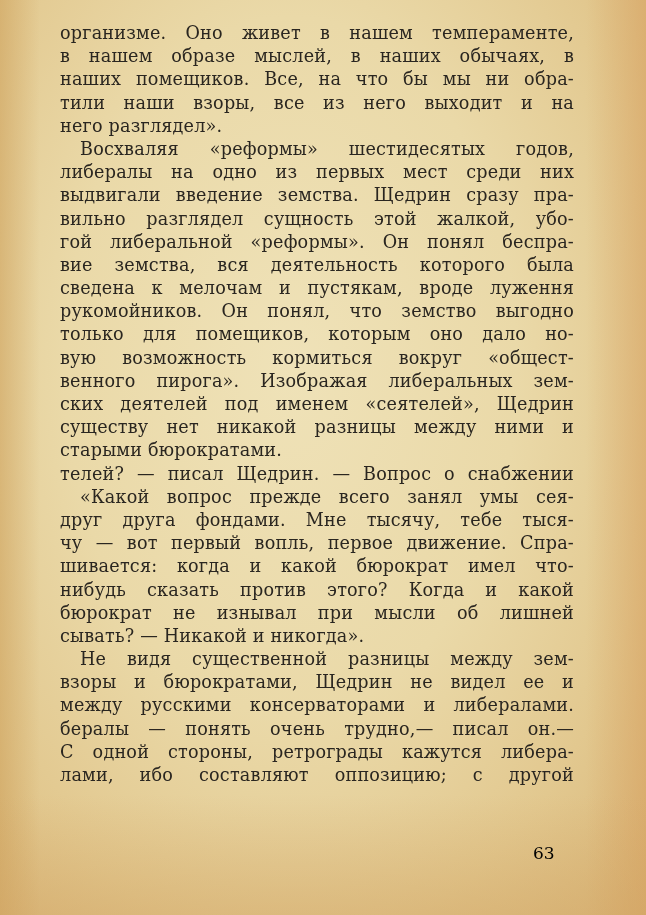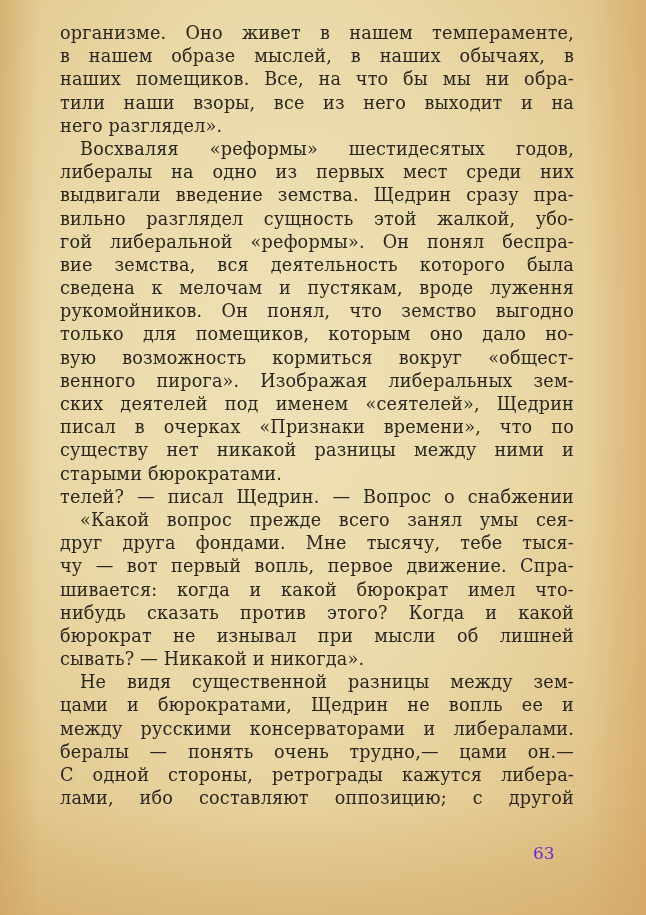--- a/index.html
+++ b/index.html
@@ -54,21 +54,21 @@
     }
     .line.indent {
       padding-left: 20px;
     }
     .page-number {
       position: absolute;
       left: 533px;
       top: 843px;
       font-size: 17px;
       line-height: 20px;
-      color: #6d28d9;
+      color: #000000;
     }
   </style>
 </head>
 <body>
 
 <div class="page-edge-left"></div>
 <div class="page-edge-right"></div>
 <div class="page-edge-bottom"></div>
 
 <div class="text-block">
@@ -87,39 +87,38 @@
     <div class="line">выдвигали введение земства. Щедрин сразу пра-</div>
     <div class="line">вильно разглядел сущность этой жалкой, убо-</div>
     <div class="line">гой либеральной «реформы». Он понял беспра-</div>
     <div class="line">вие земства, вся деятельность которого была</div>
     <div class="line">сведена к мелочам и пустякам, вроде луження</div>
     <div class="line">рукомойников. Он понял, что земство выгодно</div>
     <div class="line">только для помещиков, которым оно дало но-</div>
     <div class="line">вую возможность кормиться вокруг «общест-</div>
     <div class="line">венного пирога». Изображая либеральных зем-</div>
     <div class="line">ских деятелей под именем «сеятелей», Щедрин</div>
-    <div class="line">писал в очерках «Признаки времени», что по</div>
     <div class="line">существу нет никакой разницы между ними и</div>
     <div class="line last">старыми бюрократами.</div>
   </div>
 
   <div>
     <div class="line">телей? — писал Щедрин. — Вопрос о снабжении</div>
     <div class="line indent">«Какой вопрос прежде всего занял умы сея-</div>
     <div class="line">друг друга фондами. Мне тысячу, тебе тыся-</div>
     <div class="line">чу — вот первый вопль, первое движение. Спра-</div>
     <div class="line">шивается: когда и какой бюрократ имел что-</div>
     <div class="line">нибудь сказать против этого? Когда и какой</div>
     <div class="line">бюрократ не изнывал при мысли об лишней</div>
     <div class="line last">сывать? — Никакой и никогда».</div>
   </div>
 
   <div>
     <div class="line indent">Не видя существенной разницы между зем-</div>
-    <div class="line">цами и бюрократами, Щедрин не вопль ее и</div>
+    <div class="line">взоры и бюрократами, Щедрин не видел ее и</div>
     <div class="line">между русскими консерваторами и либералами.</div>
-    <div class="line">бералы — понять очень трудно,— цами он.—</div>
+    <div class="line">бералы — понять очень трудно,— писал он.—</div>
     <div class="line">С одной стороны, ретрограды кажутся либера-</div>
     <div class="line">лами, ибо составляют оппозицию; с другой</div>
   </div>
 </div>
 
 <div class="page-number">63</div>
 
 </body></html>

